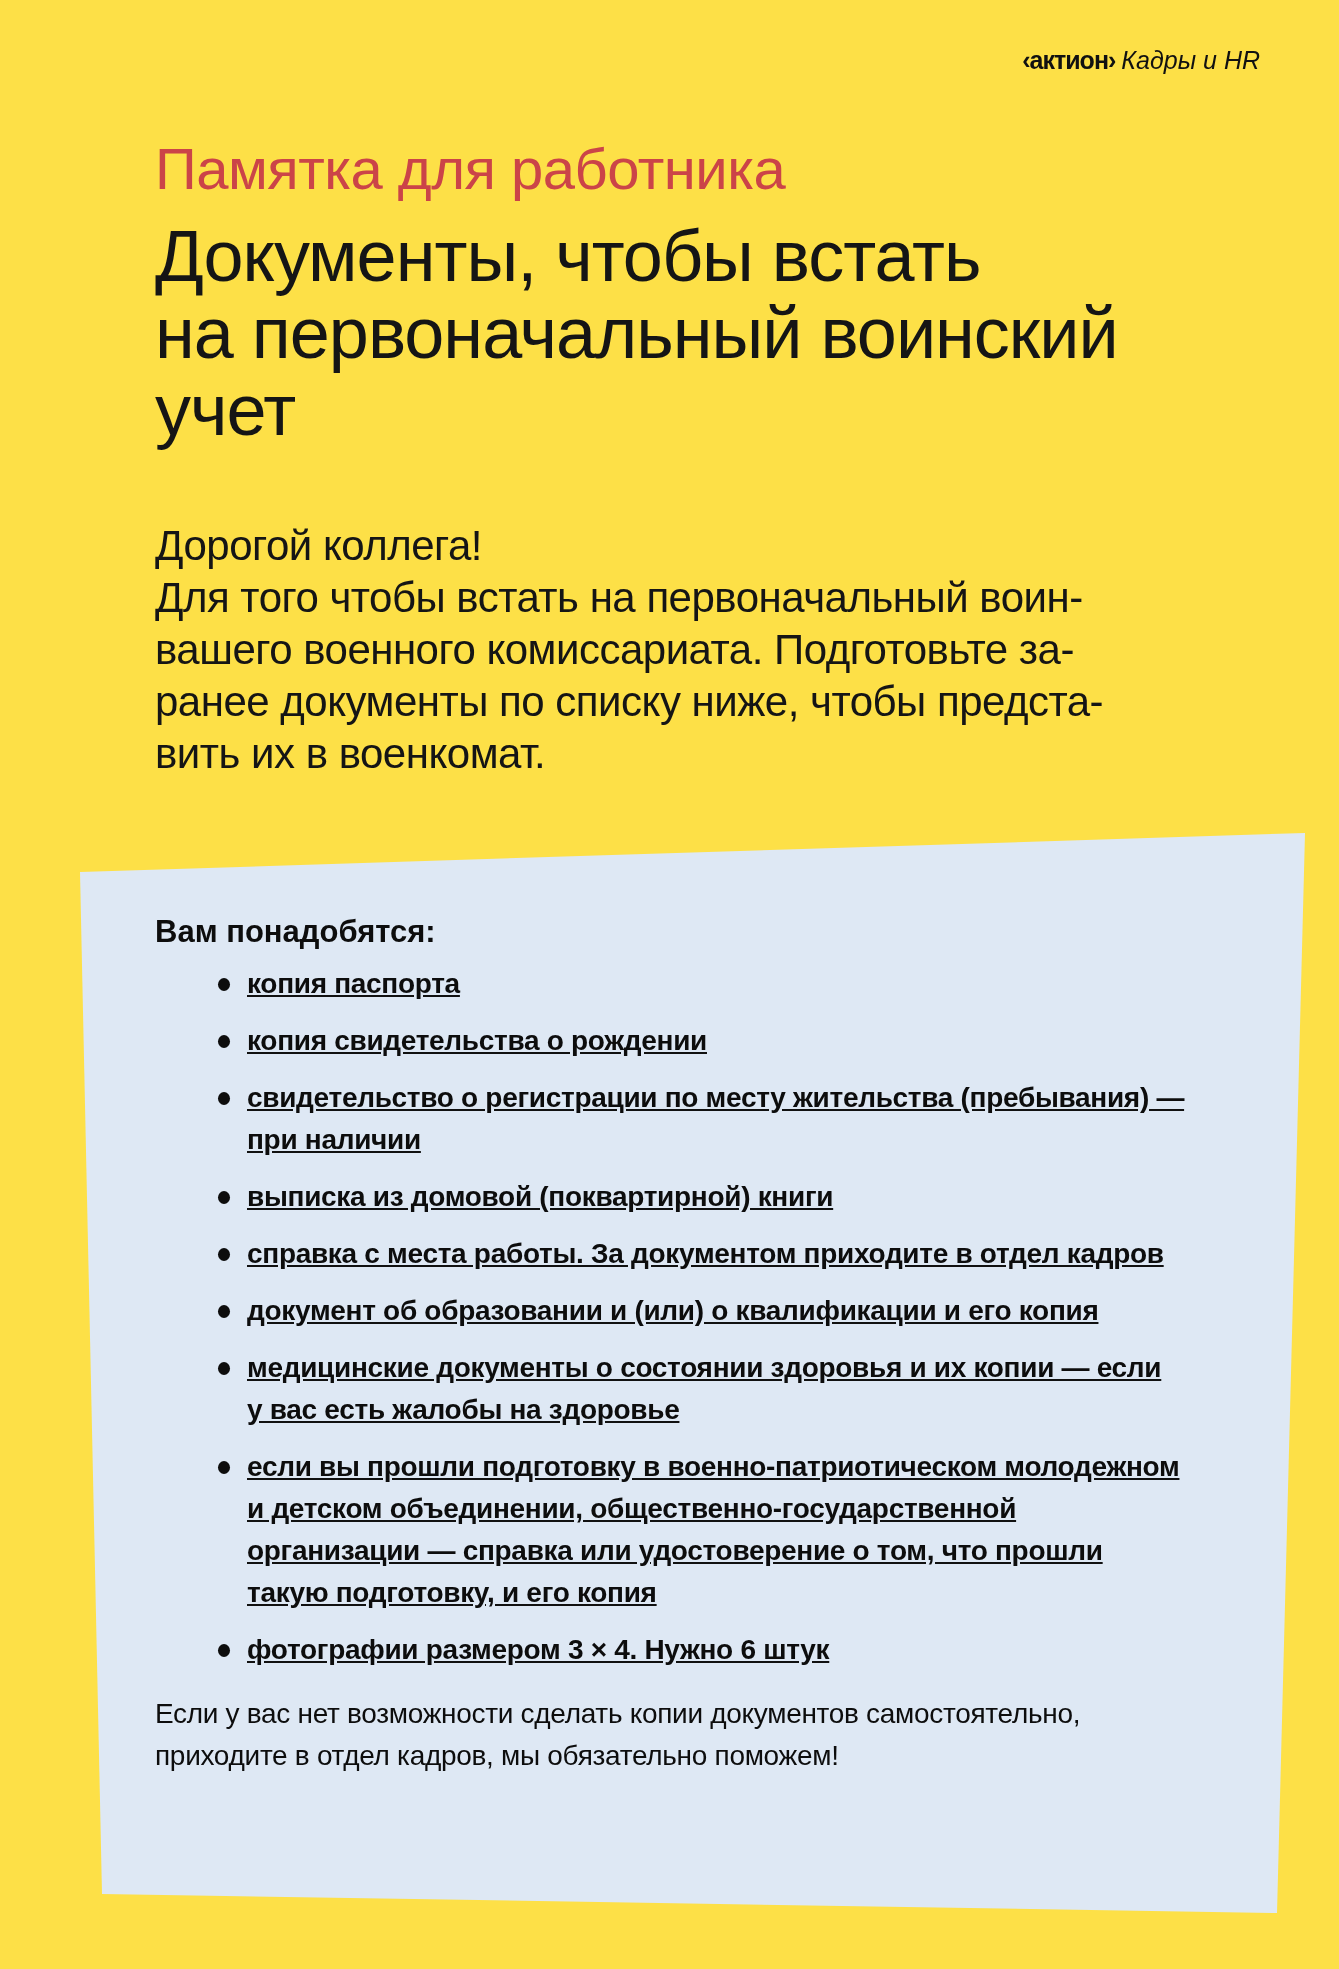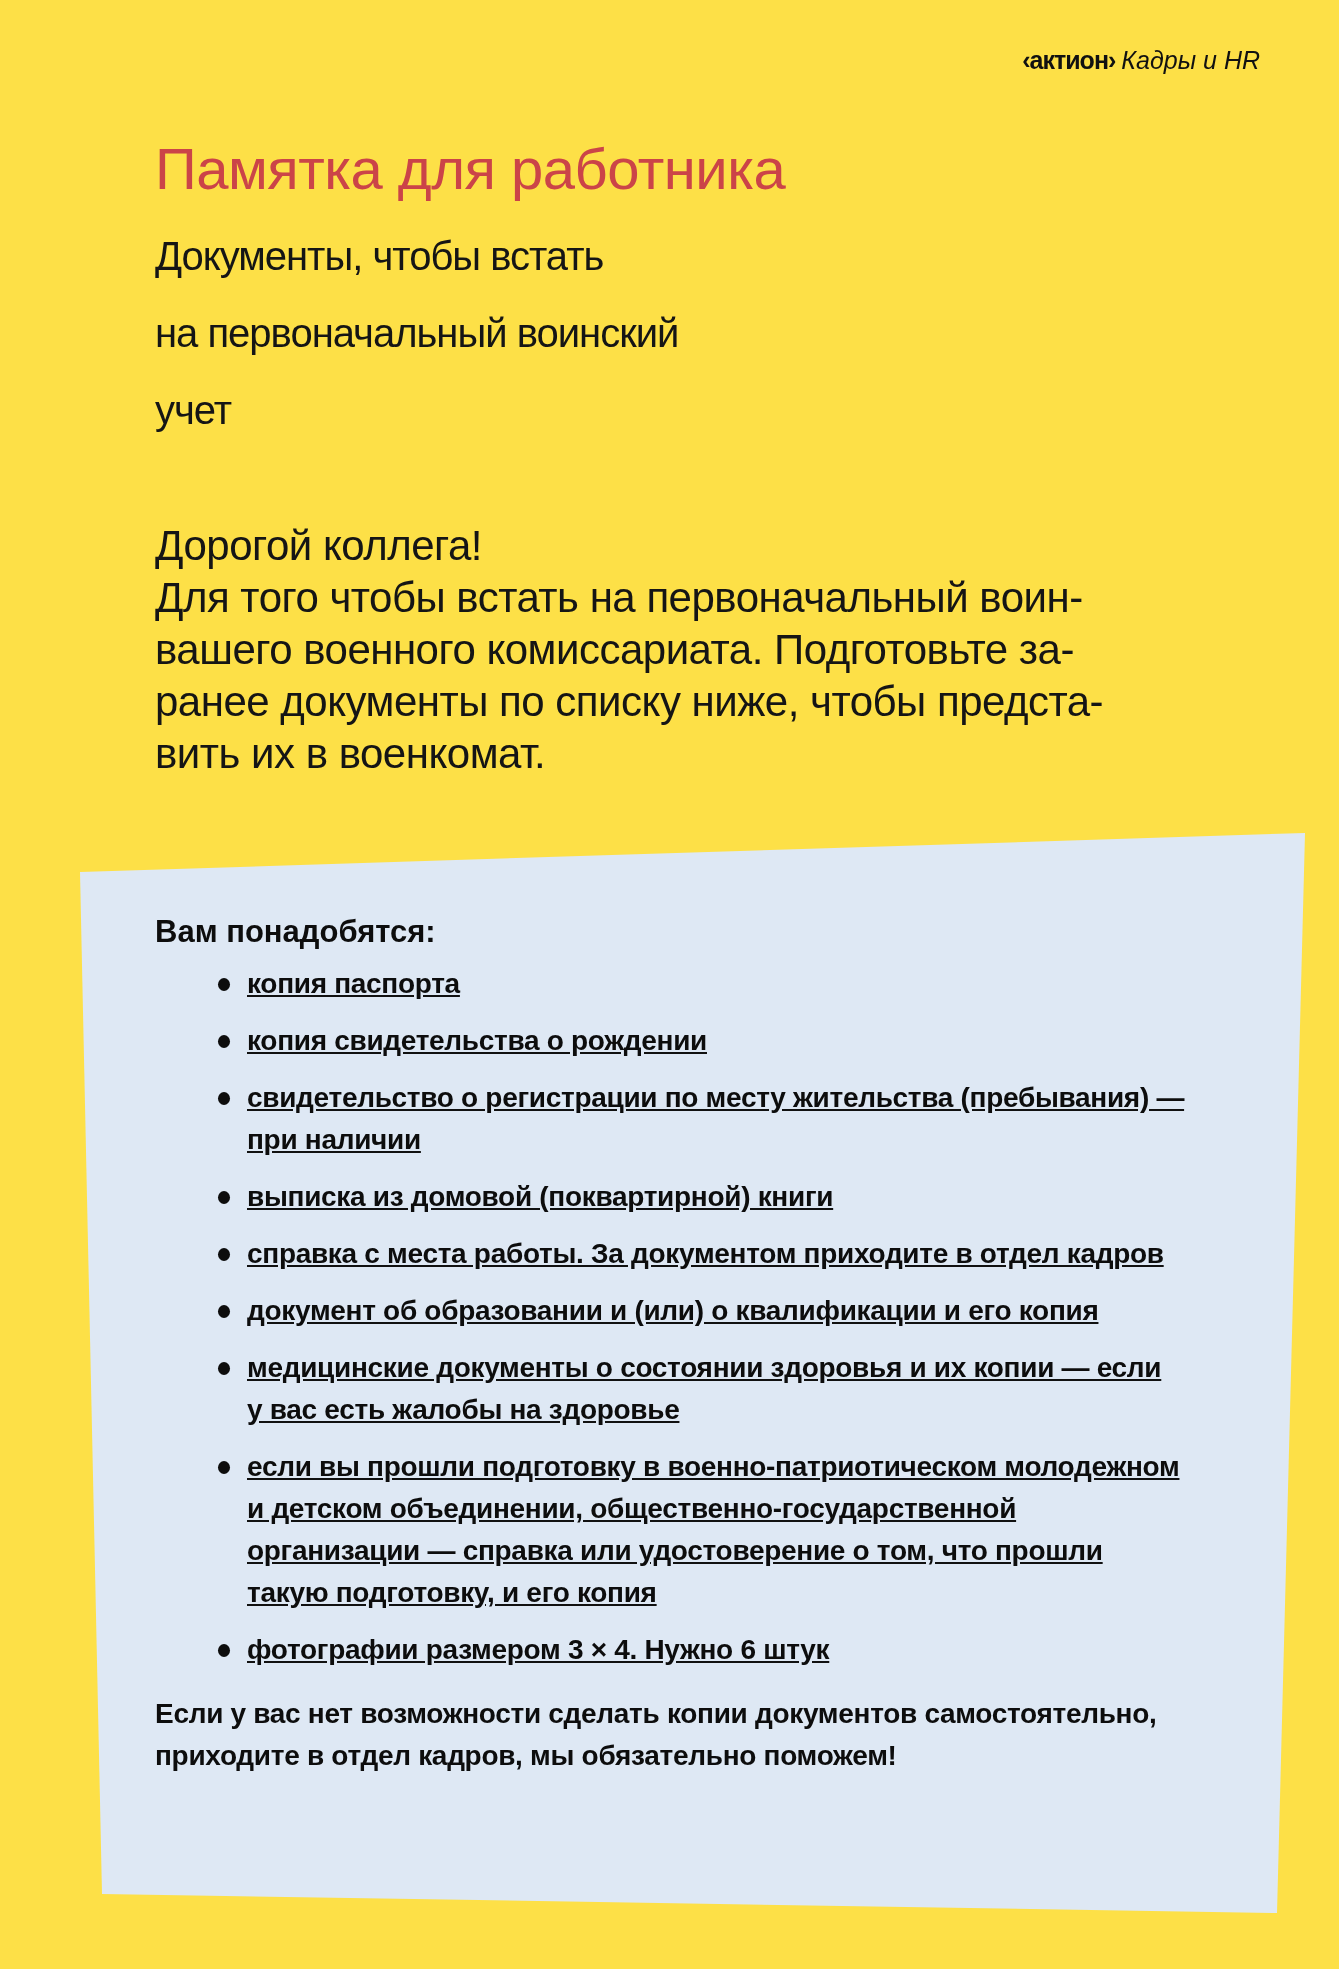--- a/index.html
+++ b/index.html
@@ -39,21 +39,21 @@
     top: 138px;
     font-size: 58px;
     line-height: 62px;
     color: #cb4448;
     letter-spacing: -0.5px;
   }
   .title {
     position: absolute;
     left: 155px;
     top: 218px;
-    font-size: 40px;
+    font-size: 72px;
     line-height: 77px;
     color: #151515;
     letter-spacing: -1px;
   }
 
   
   .intro {
     position: absolute;
     left: 155px;
     top: 520px;
@@ -110,21 +110,21 @@
     font-size: 28px;
     font-weight: bold;
     line-height: 42px;
     color: #0d0d0d;
     white-space: pre-line;
     letter-spacing: -0.3px;
   }
   .note {
     margin-top: 22px;
     font-size: 28px;
-    font-weight: bold;
+    font-weight: normal;
     line-height: 42px;
     color: #0d0d0d;
     white-space: pre-line;
     letter-spacing: -0.3px;
   }
 </style>
 </head>
 <body>
 
 <div class="page">

